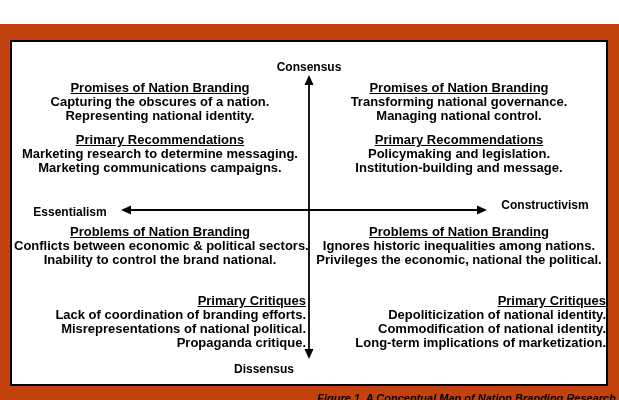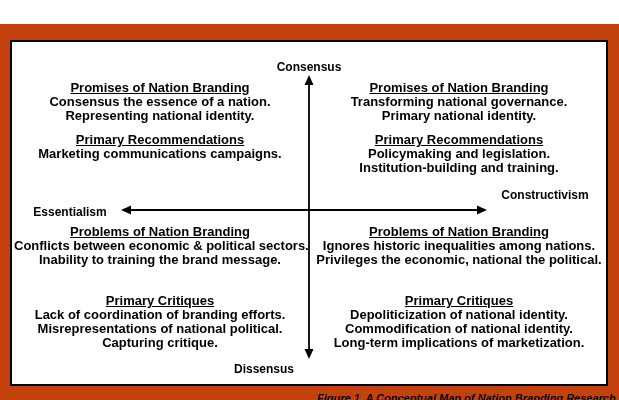--- a/index.html
+++ b/index.html
@@ -14,31 +14,31 @@
     position: absolute; left: 10px; top: 16px; width: 598px; height: 346px;
     border: 2px solid #000000; background: #ffffff;
   }
   .axis-label {
     position: absolute; font-weight: bold; font-size: 12px;
     text-align: center; line-height: 14px;
   }
   #consensus-label      { left: 10px;  top: 36px;  width: 598px; }
   #dissensus-label      { left: 10px;  top: 338px; width: 508px; }
   #essentialism-label   { left: 18px;  top: 181px; width: 104px; }
-  #constructivism-label { left: 488px; top: 164px; width: 114px; }
+  #constructivism-label { left: 488px; top: 174px; width: 114px; }
   .quadrant {
     position: absolute; text-align: center;
     font-size: 13px; font-weight: bold; line-height: 14px;
   }
   .q-tl { left: 18px;  top: 57px;  width: 284px; }
   .q-tr { left: 316px; top: 57px;  width: 286px; }
   .q-bl { left: 14px;  top: 201px; width: 292px; }
   .q-br { left: 312px; top: 201px; width: 294px; }
   .section + .section { margin-top: 10px; }
-  .q-bl .section + .section, .q-br .section + .section { margin-top: 27px; }
+  .q-bl .section + .section, .q-br .section + .section { margin-top: 27px; text-align: right; }
   .heading { text-decoration: underline; }
   .line { white-space: nowrap; }
   svg.axes { position: absolute; left: 0; top: 0; pointer-events: none; }
   .caption {
     position: absolute; left: 0; top: 368px; width: 619px;
     text-align: right; font-size: 11px; font-weight: bold; font-style: italic;
   }
 </style>
 </head>
 <body>
@@ -57,53 +57,54 @@
   </svg>
 
   <div class="axis-label" id="consensus-label">Consensus</div>
   <div class="axis-label" id="dissensus-label">Dissensus</div>
   <div class="axis-label" id="essentialism-label">Essentialism</div>
   <div class="axis-label" id="constructivism-label">Constructivism</div>
 
   <div class="quadrant q-tl">
     <div class="section">
       <div class="heading">Promises of Nation Branding</div>
-      <div class="line">Consensus the essence of a nation.</div>
+      <div class="line">Capturing the obscures of a nation.</div>
       <div class="line">Representing national identity.</div>
     </div>
     <div class="section">
       <div class="heading">Primary Recommendations</div>
+      <div class="line">Marketing research to determine messaging.</div>
       <div class="line">Marketing communications campaigns.</div>
     </div>
   </div>
 
   <div class="quadrant q-tr">
     <div class="section">
       <div class="heading">Promises of Nation Branding</div>
       <div class="line">Transforming national governance.</div>
-      <div class="line">Primary national identity.</div>
+      <div class="line">Managing national control.</div>
     </div>
     <div class="section">
       <div class="heading">Primary Recommendations</div>
       <div class="line">Policymaking and legislation.</div>
-      <div class="line">Institution-building and training.</div>
+      <div class="line">Institution-building and message.</div>
     </div>
   </div>
 
   <div class="quadrant q-bl">
     <div class="section">
       <div class="heading">Problems of Nation Branding</div>
       <div class="line">Conflicts between economic &amp; political sectors.</div>
-      <div class="line">Inability to training the brand message.</div>
+      <div class="line">Inability to control the brand national.</div>
     </div>
     <div class="section">
       <div class="heading">Primary Critiques</div>
       <div class="line">Lack of coordination of branding efforts.</div>
       <div class="line">Misrepresentations of national political.</div>
-      <div class="line">Capturing critique.</div>
+      <div class="line">Propaganda critique.</div>
     </div>
   </div>
 
   <div class="quadrant q-br">
     <div class="section">
       <div class="heading">Problems of Nation Branding</div>
       <div class="line">Ignores historic inequalities among nations.</div>
       <div class="line">Privileges the economic, national the political.</div>
     </div>
     <div class="section">

